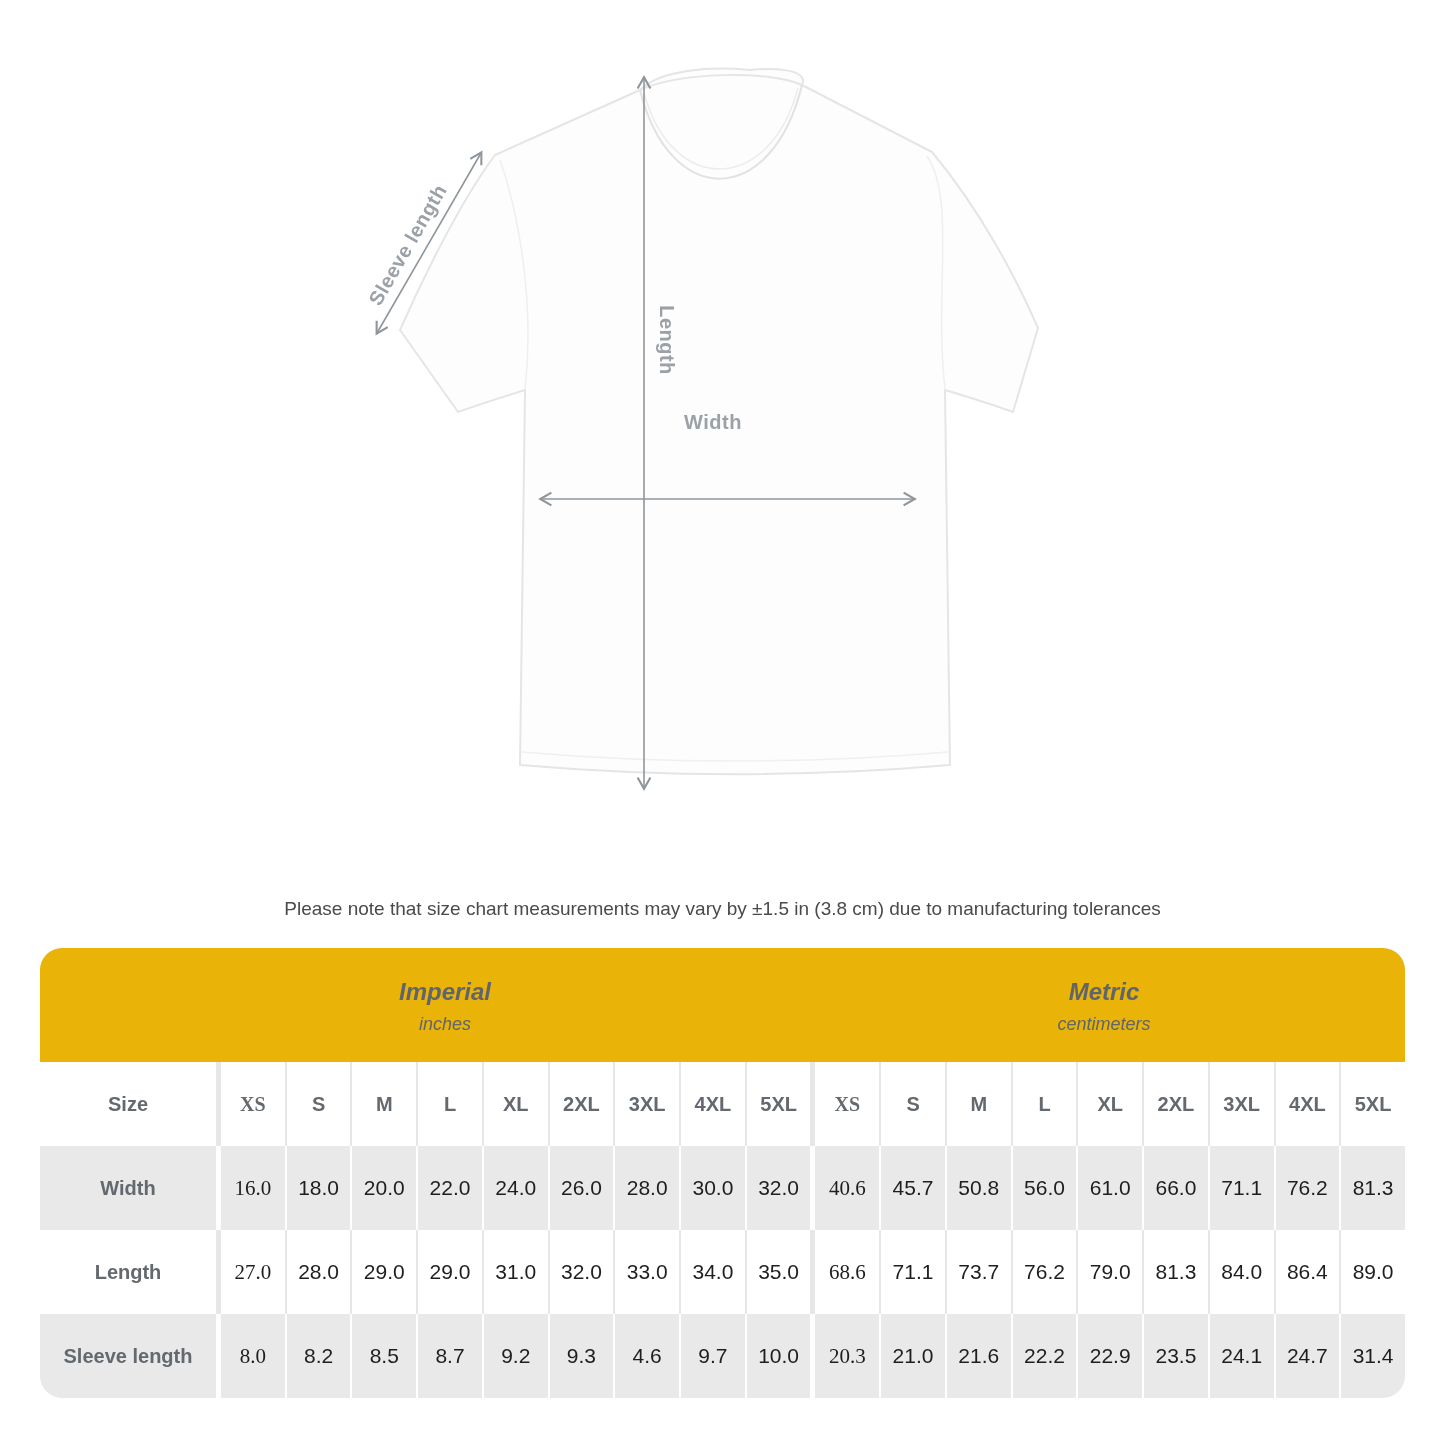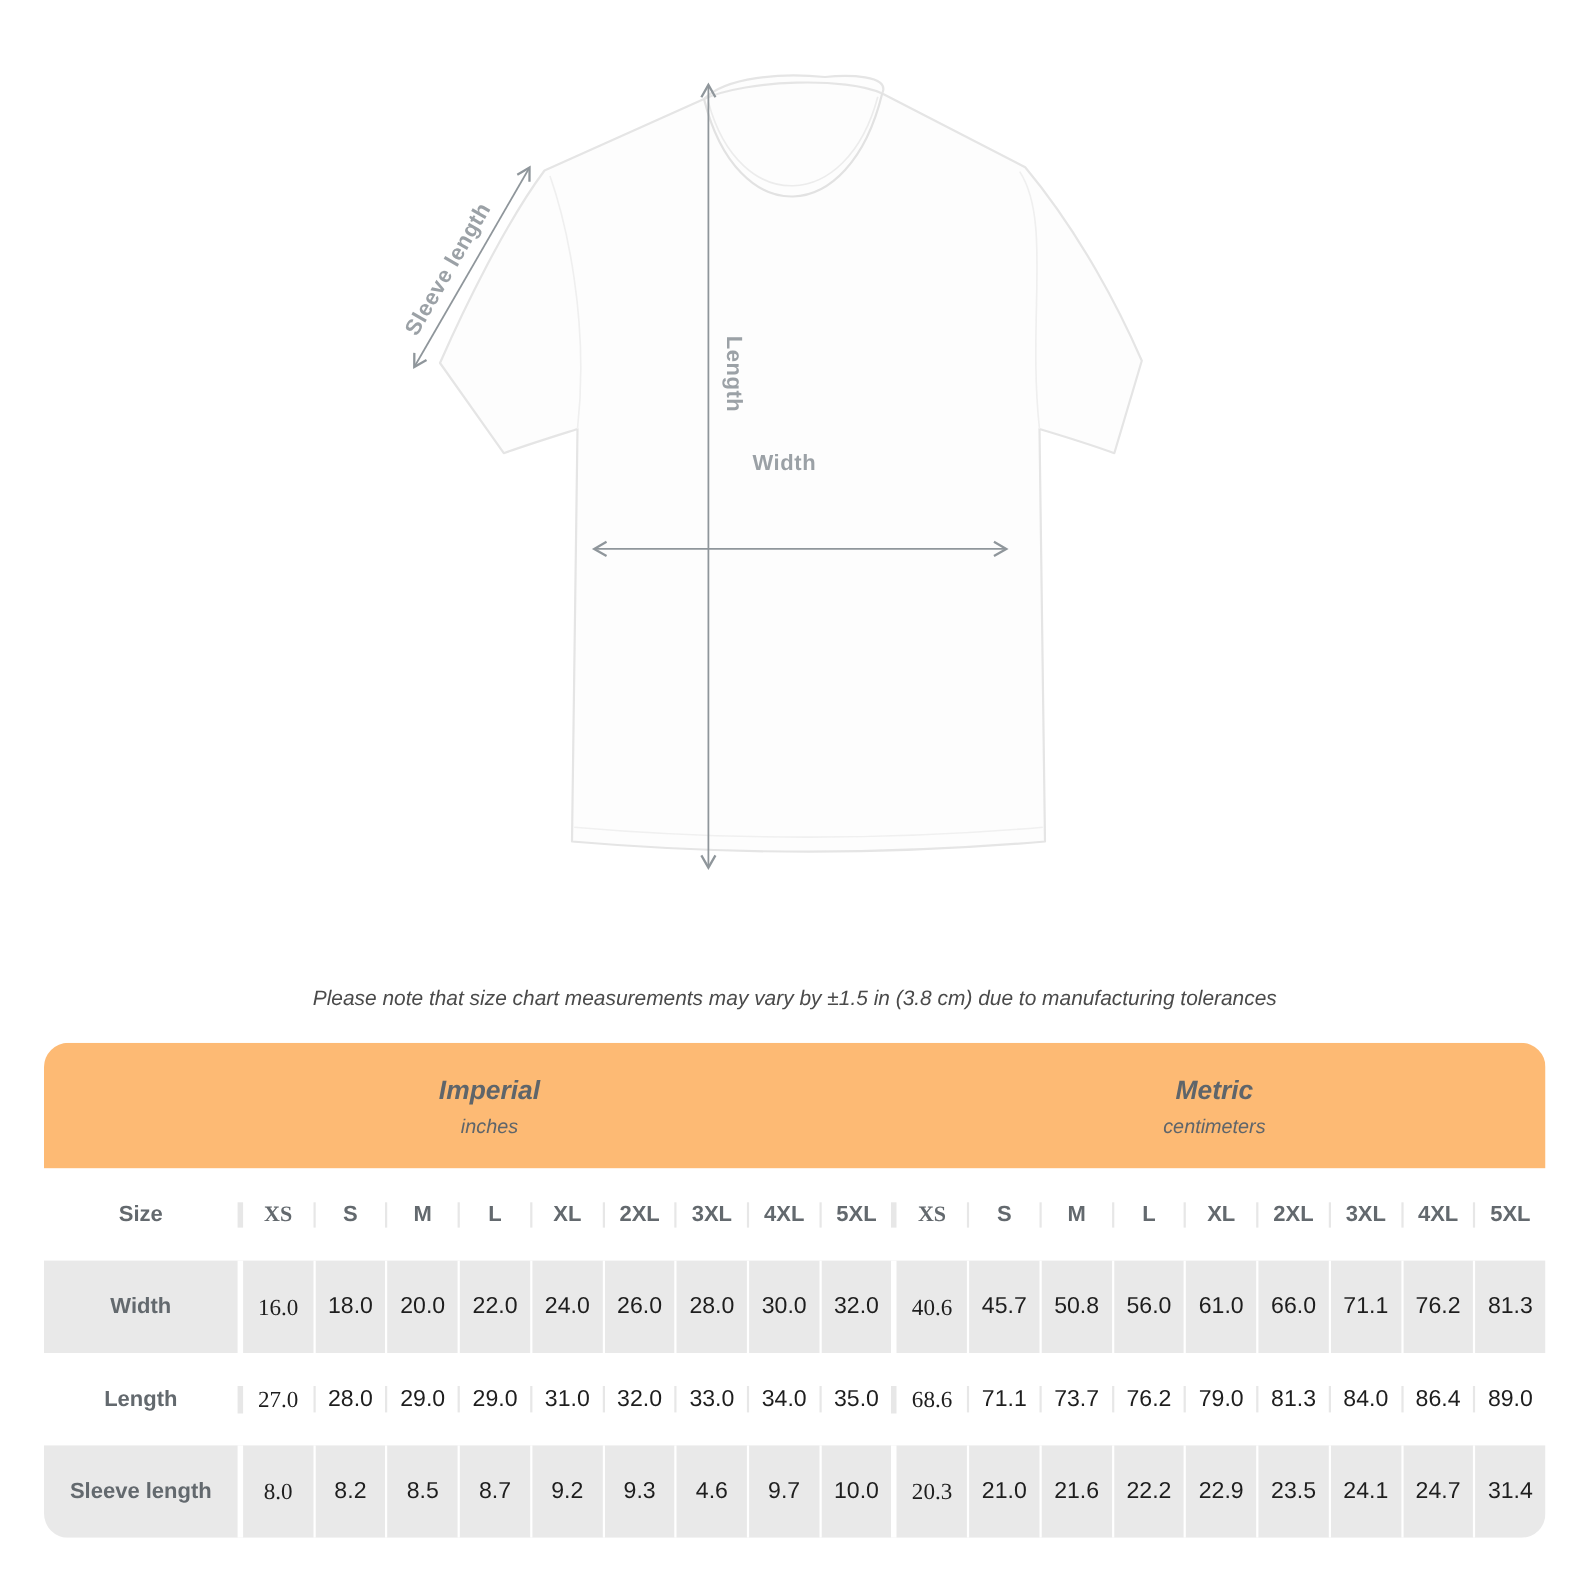--- a/index.html
+++ b/index.html
@@ -16,35 +16,35 @@
   .label-sleeve{left:408px;top:245px;transform:translate(-50%,-50%) rotate(-60deg);}
   .label-length{left:666px;top:340px;transform:translate(-50%,-50%) rotate(90deg);}
   .label-width{left:713px;top:422px;}
   
   .title{
     position:absolute;left:0;top:842px;width:1445px;text-align:center;
     font-size:31px;font-weight:bold;color:#262626;
   }
   .subtitle{
     position:absolute;left:0;top:898px;width:1445px;text-align:center;
-    font-size:19px;font-style:italic;color:#4a4a4a;
+    font-size:19px;color:#4a4a4a;
   }
   
   .size-table{
     position:absolute;left:40px;top:948px;width:1365px;height:450px;
     border-radius:22px;overflow:hidden;background:#ffffff;
   }
-  .units-band{position:relative;height:114px;background:#fdba74;}
+  .units-band{position:relative;height:114px;background:#eab308;}
   .unit-group{position:absolute;top:30px;transform:translateX(-50%);text-align:center;color:#5f656a;}
   .unit-group .unit-title{font-size:24px;font-weight:bold;font-style:italic;}
   .unit-group .unit-sub{font-size:18px;font-style:italic;margin-top:8px;}
   .unit-imperial{left:405px;}
   .unit-metric{left:1064px;}
   .trow{display:flex;height:84px;align-items:stretch;}
-  .row-white{background:#ffffff;align-items:center;}
+  .row-white{background:#ffffff;}
   .row-grey{background:#e9e9e9;}
   .rlabel{
     width:176px;flex:0 0 176px;display:flex;align-items:center;justify-content:center;
     font-size:20px;font-weight:bold;color:#63696e;
   }
   .cell{
     flex:1 1 0;display:flex;align-items:center;justify-content:center;
     font-size:21px;color:#1e1e1e;border-left:2px solid transparent;
   }
   .cell.thick{border-left-width:5px;font-family:Liberation Serif, serif;}

